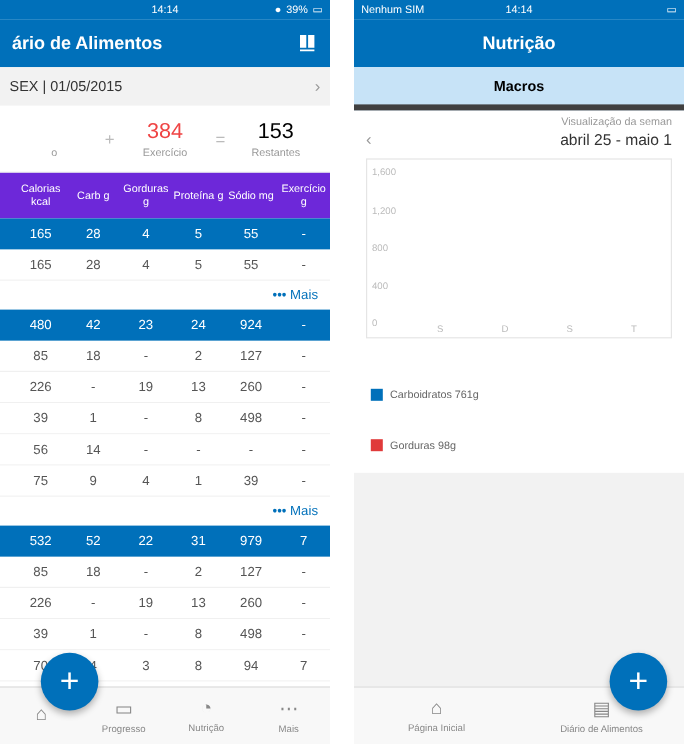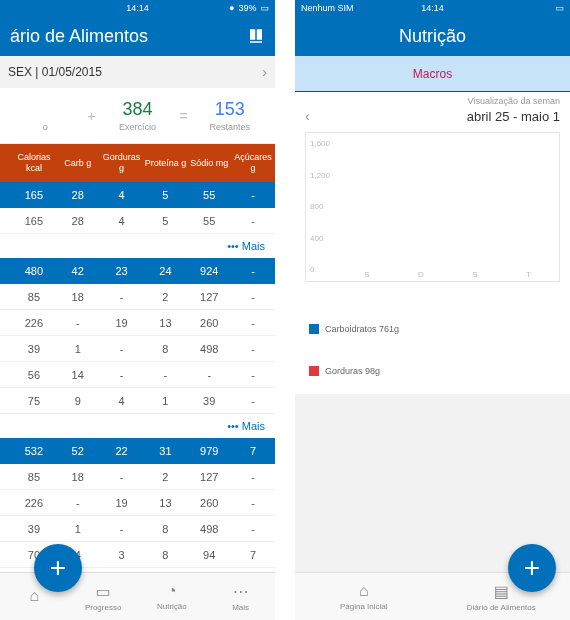--- a/index.html
+++ b/index.html
@@ -9,37 +9,37 @@
   .phone-left { width: 275px; }
   .phone-right { width: 275px; }
 
   
   .statusbar { height: 16px; background: #0070ba; color: #fff; font-size: 9px; display: flex; align-items: center; padding: 0 6px; justify-content: space-between; }
   .statusbar .center { position:absolute; left:50%; transform:translateX(-50%);}
   .statusbar .right { display:flex; gap:4px; align-items:center;}
 
   
   .header { background: #0070ba; color: #fff; height: 40px; display: flex; align-items: center; padding: 0 10px; justify-content: space-between; font-size: 18px; }
-  .header .title { font-size: 18px; font-weight: 400; }
+  .header .title { font-size: 15px; font-weight: 700; }
   .header .icon { width: 18px; height: 18px; }
 
   
   .daterow { background: #f2f2f2; height: 30px; display:flex; align-items:center; padding:16px 8px; font-size:12px; color:#333; justify-content: space-between; }
   .daterow .chev { color:#999; font-size:14px;}
 
   
   .summary { display:flex; align-items:center; height:56px; padding:0 6px; border-bottom:1px solid #eee;}
   .summary .col { flex:1; text-align:center; }
   .summary .op { width:14px; text-align:center; color:#bbb; font-size:14px;}
-  .summary .big { font-size:18px; color:#15803d; }
-  .summary .big.green { color:#3b82f6; }
+  .summary .big { font-size:18px; color:#ef4444; }
+  .summary .big.green { color:#000000; }
   .summary .small { font-size:9px; color:#999; margin-top:2px;}
 
   
-  .thead { background:#c2410c; color:#fff; display:flex; height:38px; align-items:center; font-size:9px; }
+  .thead { background:#6d28d9; color:#fff; display:flex; height:38px; align-items:center; font-size:9px; }
   .thead .cell { flex:1; text-align:center; line-height:1.2;}
   .thead .cell.first { flex:0 0 12px; }
 
   .section-total { background:#0070ba; color:#fff; display:flex; height:26px; align-items:center; font-size:11px;}
   .row { display:flex; height:26px; align-items:center; font-size:11px; color:#555; border-bottom:1px solid #f0f0f0; background:#fff;}
   .row .cell, .section-total .cell { flex:1; text-align:center; }
   .row .cell.first, .section-total .cell.first { flex:0 0 12px; text-align:left; padding-left:4px; font-size:9px; color:#888; overflow:hidden;}
   .mais { text-align:right; padding:6px 10px; font-size:11px; color:#0070ba; background:#fff; }
   .mais::before{content:"••• ";}
 
@@ -49,21 +49,21 @@
   .fab.right { right:14px;}
 
   
   .tabs { position:absolute; bottom:0; left:0; right:0; height:48px; background:#f8f8f8; border-top:1px solid #ddd; display:flex; }
   .tabs .tab { flex:1; display:flex; flex-direction:column; align-items:center; justify-content:center; font-size:8px; color:#888; gap:2px;}
   .tabs .tab .ti { font-size:16px; }
 
   
   .segtabs { background:#c7e3f7; height:36px; display:flex; align-items:stretch; }
   .segtabs .seg { flex:1; display:flex; align-items:center; justify-content:center; font-size:12px; color:#3a7db5; }
-  .segtabs .seg.active { border-bottom:1px solid #404040; color:#be185d; font-weight:400;}
+  .segtabs .seg.active { border-bottom:5px solid #404040; color:#000000; font-weight:700;}
   .viz-label { font-size:9px; color:#999; text-align:right; padding:4px 10px 0;}
   .weeknav { display:flex; align-items:center; justify-content:space-between; padding:2px 10px 8px; }
   .weeknav .arrow{ color:#999; font-size:14px;}
   .weeknav .wk { font-size:13px; color:#333;}
   .chartbox { margin:0 10px; border:1px solid #e5e5e5; height:150px; position:relative; padding:6px 4px 18px 34px; background:#fff;}
   .ytick { position:absolute; left:4px; font-size:8px; color:#bbb;}
   .xlabels { position:absolute; bottom:2px; left:34px; right:4px; display:flex; justify-content:space-around; font-size:8px; color:#bbb;}
   .legend { padding:10px 14px; font-size:9px; color:#666;}
   .legend .li { display:flex; align-items:center; gap:6px; margin-bottom:8px;margin-top:32px;}
   .legend .sw { width:10px; height:10px;}
@@ -109,21 +109,21 @@
       </div>
     </div>
 
     <div class="thead">
       <div class="cell first"></div>
       <div class="cell"><span>Calorias kcal</span></div>
       <div class="cell"><span>Carb g</span></div>
       <div class="cell"><span>Gorduras g</span></div>
       <div class="cell"><span>Proteína g</span></div>
       <div class="cell"><span>Sódio mg</span></div>
-      <div class="cell"><span>Açúcares g</span></div>
+      <div class="cell"><span>Exercício g</span></div>
     </div>
 
     <div id="sections">
         <div class="section-total">
           <div class="cell first"></div>
           <div class="cell">165</div>
           <div class="cell">28</div>
           <div class="cell">4</div>
           <div class="cell">5</div>
           <div class="cell">55</div>

